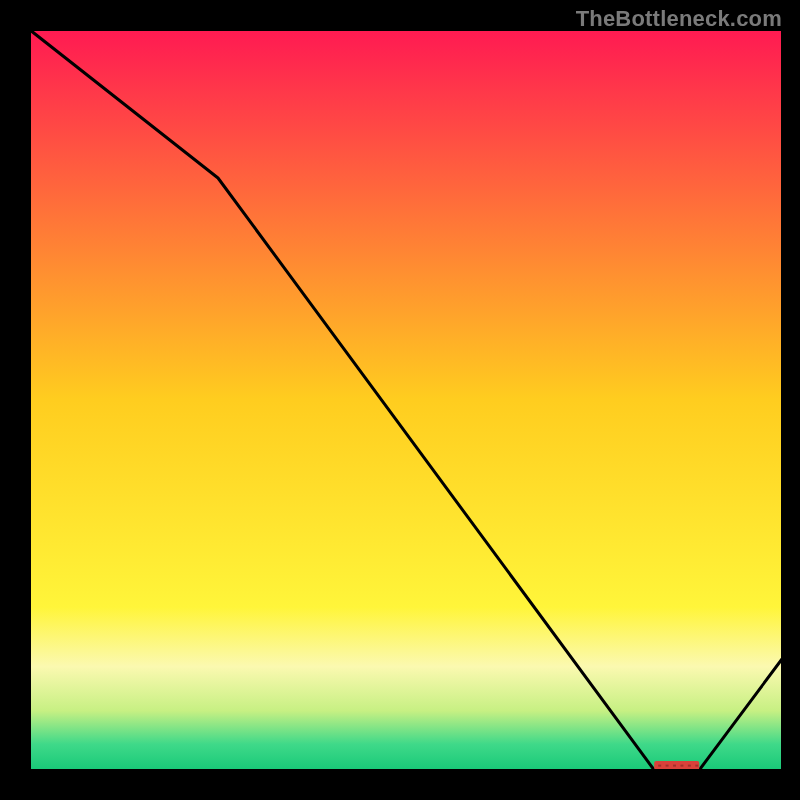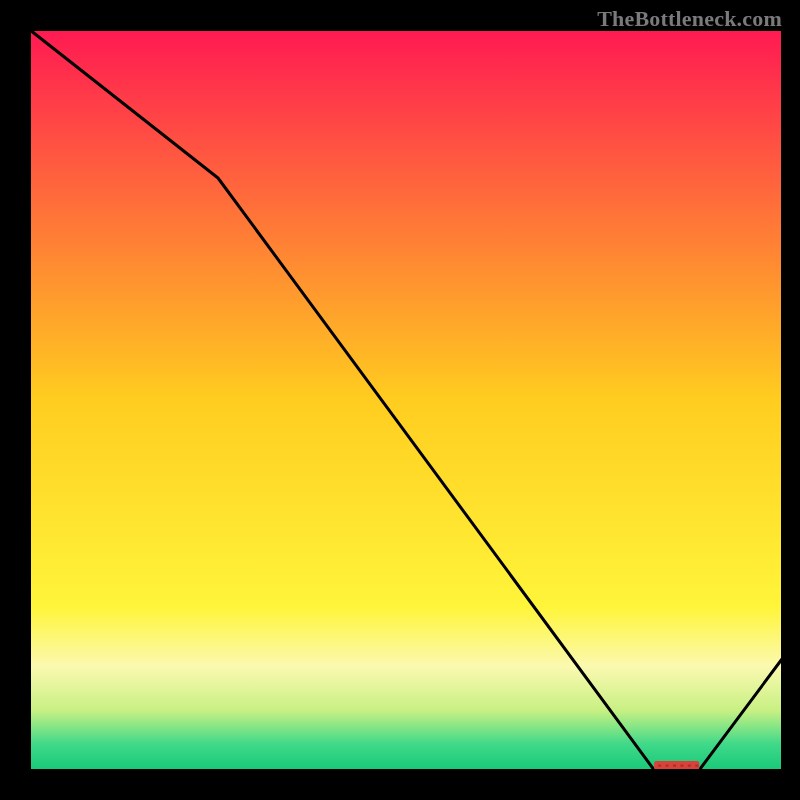--- a/index.html
+++ b/index.html
@@ -19,21 +19,20 @@
   .watermark {
     position: absolute;
     top: 6px;
     right: 18px;
     color: #7a7a7a;
     font-size: 22px;
     font-weight: 600;
     letter-spacing: 0.2px;
     z-index: 5;
     pointer-events: none;
-    font-family: Liberation Serif, serif;
   }
   svg {
     position: absolute;
     top: 0;
     left: 0;
   }
 </style>
 </head>
 <body>
 

